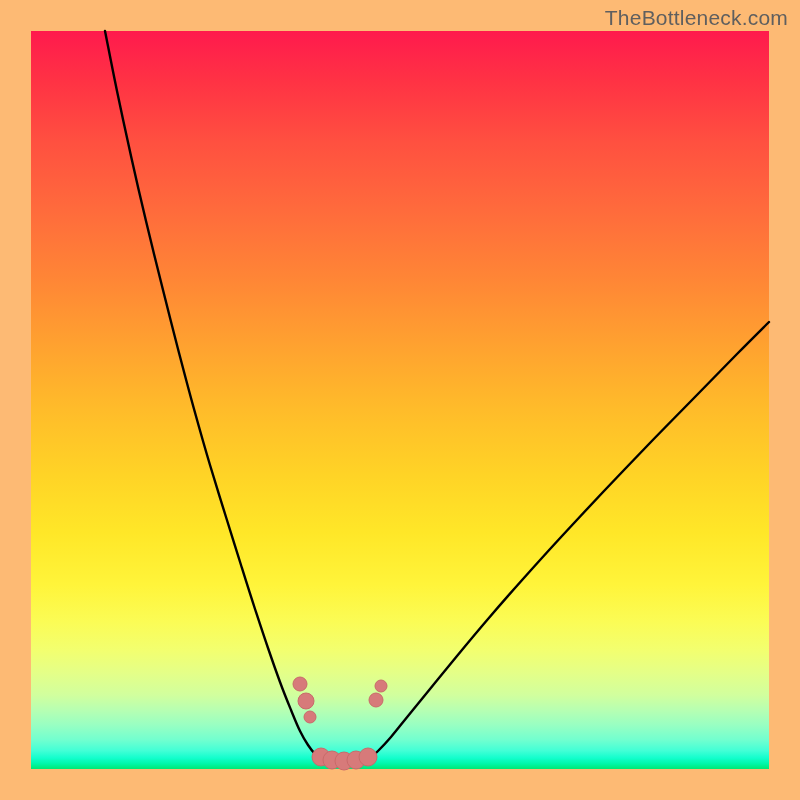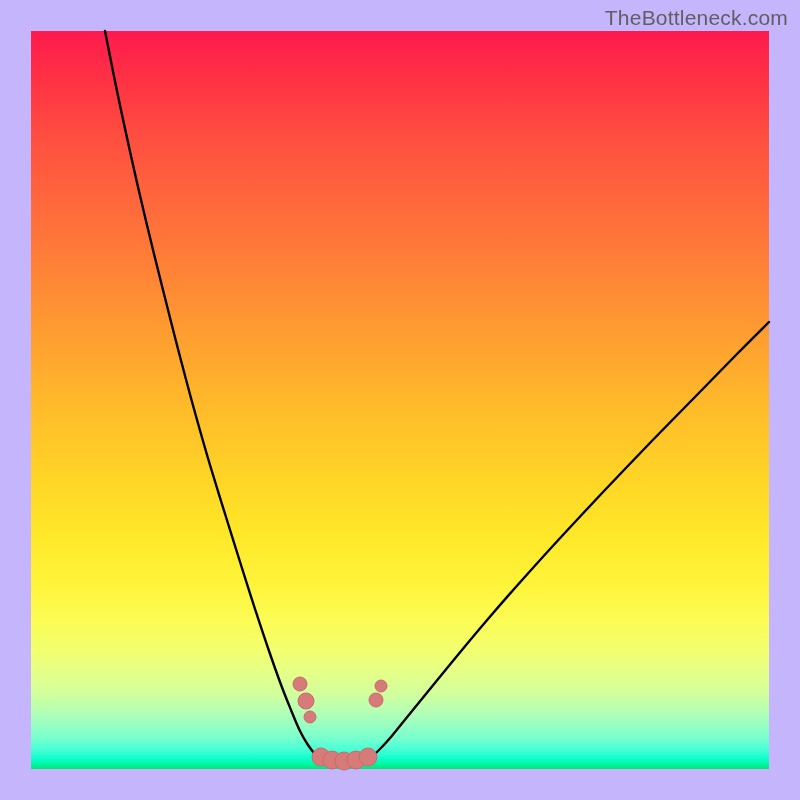--- a/index.html
+++ b/index.html
@@ -10,21 +10,21 @@
     background: #000;
     overflow: hidden;
     font-family: Arial, Helvetica, sans-serif;
   }
   .frame {
     position: absolute;
     left: 0;
     top: 0;
     width: 800px;
     height: 800px;
-    background: #c4b5fd;
+    background: #fdba74;
   }
   .plot {
     position: absolute;
     left: 31px;
     top: 31px;
     width: 738px;
     height: 738px;
     background: linear-gradient(to bottom,
       #ff1a4d 0%,
       #ff3344 7%,

